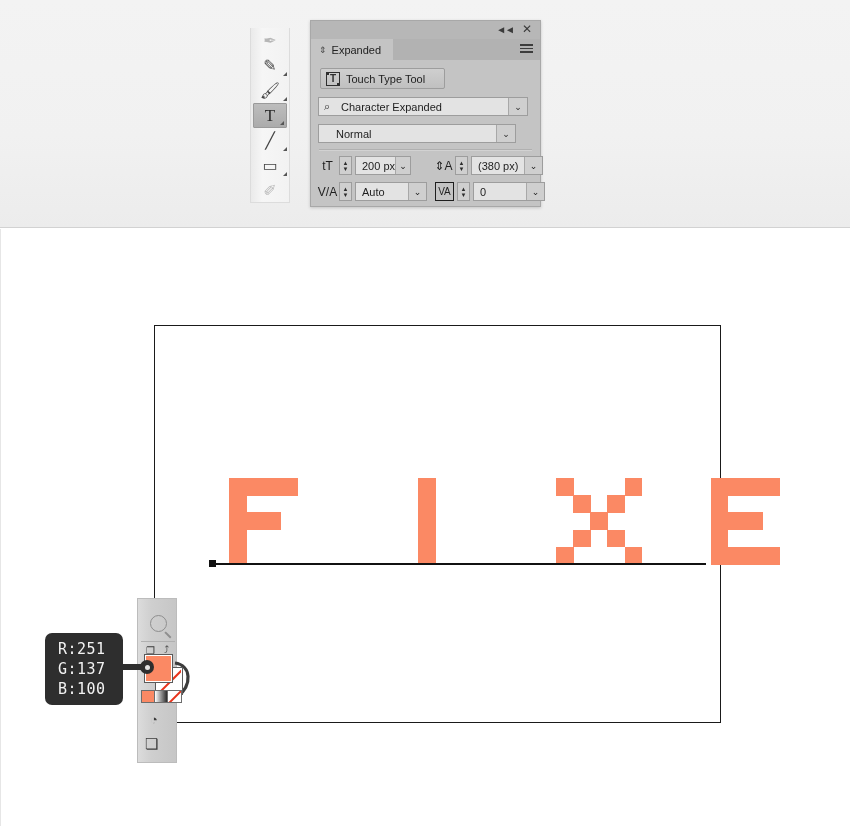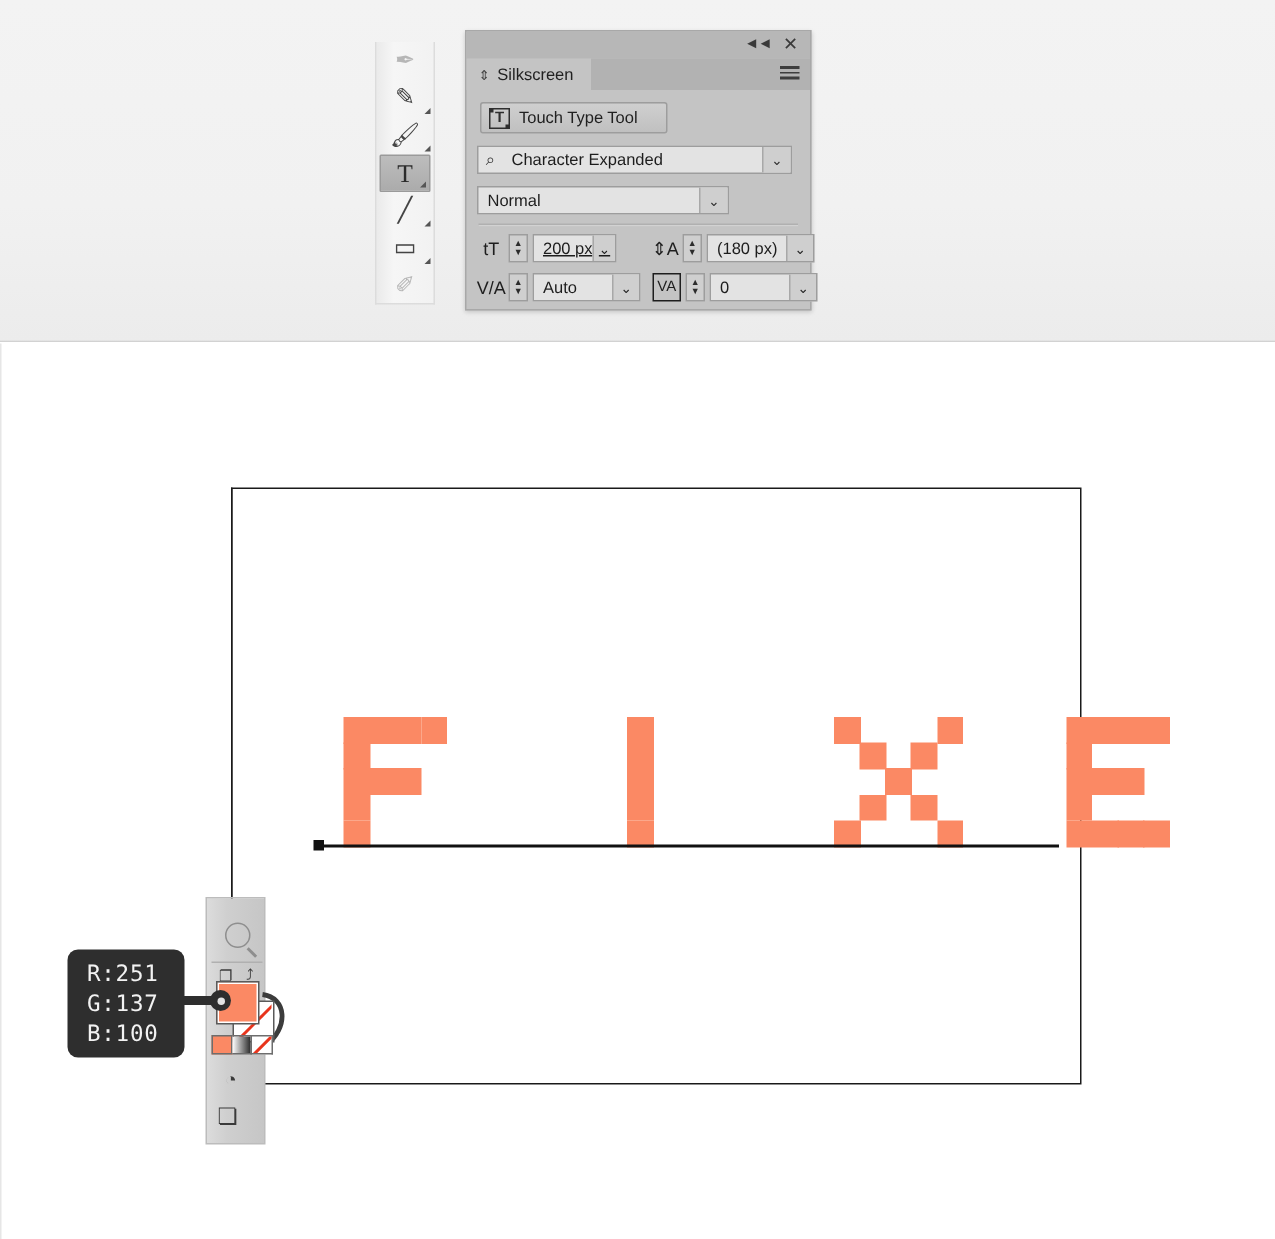--- a/index.html
+++ b/index.html
@@ -359,21 +359,21 @@
 <div id="char-panel">
 
   <div id="char-titlebar">
     <div id="char-collapse">◄◄</div>
     <div id="char-close">✕</div>
   </div>
 
   <div id="char-tabrow">
     <div id="char-tab">
       <span class="tab-arrows">⇕</span>
-      <span>Silkscreen</span>
+      <span>Expanded</span>
     </div>
     <div id="char-menu">
       <i></i>
         <i></i>
         <i></i>
     </div>
   </div>
 
   <div id="char-body">
 
@@ -381,47 +381,47 @@
       <span class="ttt-icon">T</span>
       <span>Touch Type Tool</span>
     </div>
 
     <div class="combo" style="left:7px;top:37px;width:210px;">
       <span class="search-glyph">⌕</span>
       <span class="txt">Character Expanded</span>
       <span class="arrow">⌄</span>
     </div>
 
-    <div class="combo" style="left:7px;top:64px;width:168px;">
+    <div class="combo" style="left:7px;top:64px;width:198px;padding-left:11px;">
       <span class="txt">Normal</span>
       <span class="arrow">⌄</span>
     </div>
 
     <div class="divider" style="top:89px;"></div>
 
     <div class="field-group" style="left:8px;top:96px;">
       <span class="fg-icon">tT</span>
       <span class="stepper">
           <span>▲</span>
           <span>▼</span>
         </span>
-      <span class="numbox" style="width:56px;text-decoration:underline;">
+      <span class="numbox" style="width:56px;">
         <span class="v">200 px</span>
         <span class="arrow">⌄</span>
       </span>
     </div>
 
     <div class="field-group" style="left:124px;top:96px;">
       <span class="fg-icon">⇕A</span>
       <span class="stepper">
           <span>▲</span>
           <span>▼</span>
         </span>
       <span class="numbox" style="width:72px;">
-        <span class="v">(180 px)</span>
+        <span class="v">(380 px)</span>
         <span class="arrow">⌄</span>
       </span>
     </div>
 
     <div class="field-group" style="left:8px;top:122px;">
       <span class="fg-icon">V/A</span>
       <span class="stepper">
           <span>▲</span>
           <span>▼</span>
         </span>

